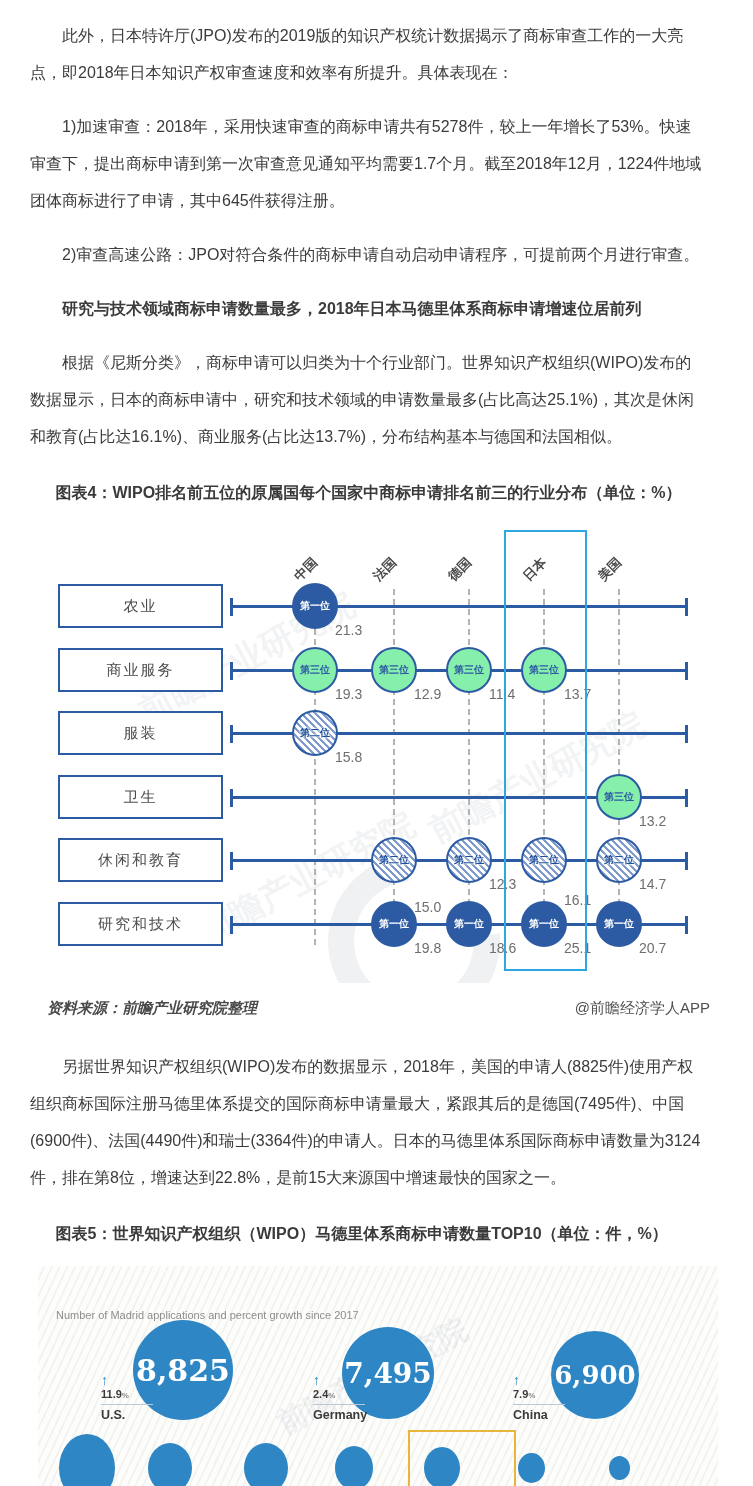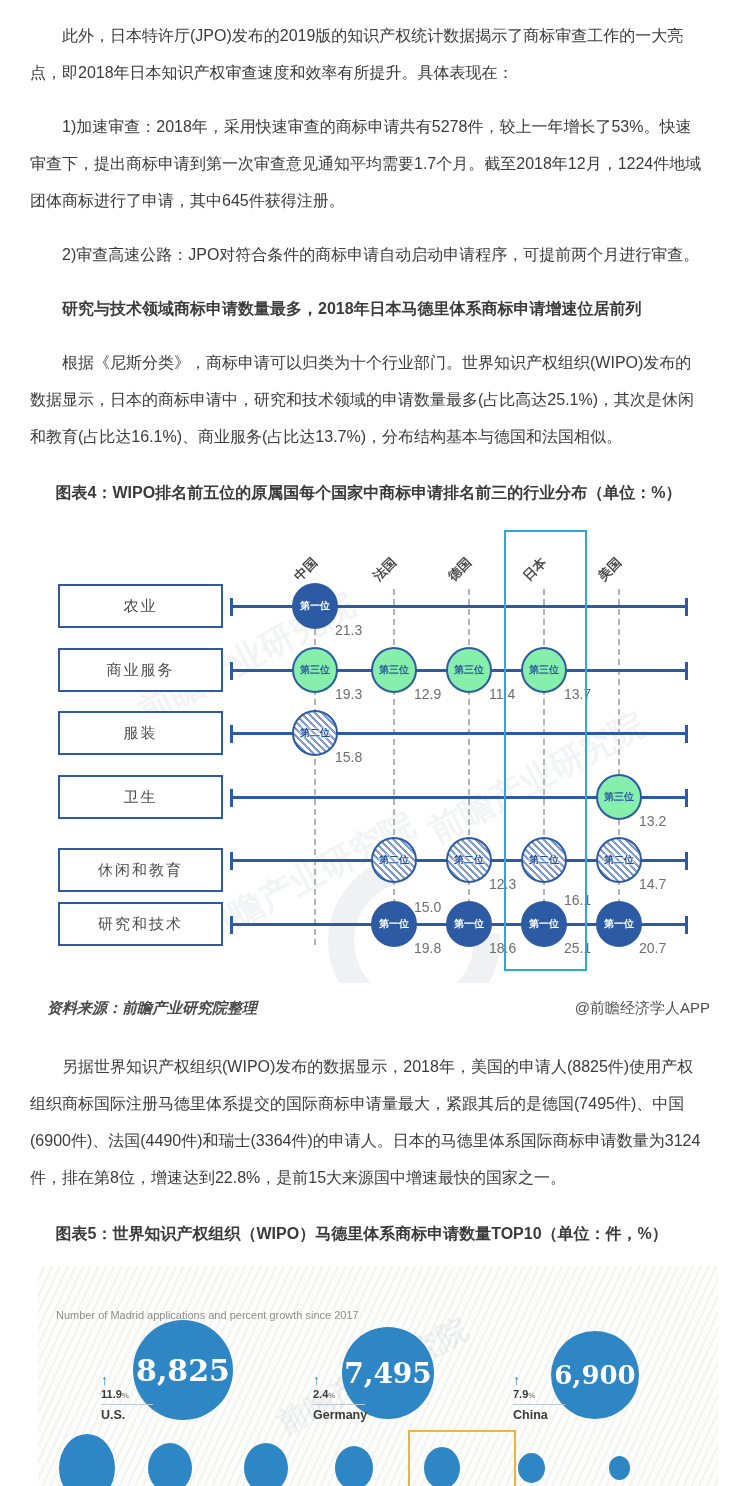--- a/index.html
+++ b/index.html
@@ -87,21 +87,21 @@
     <div class="c4-value" style="left: 526px; top: 161px;">13.7</div>
     <div class="c4-track" style="top: 207px;"></div>
     <div class="c4-labelbox" style="top: 186px;">服装</div>
     <div class="c4-circle c4-second" style="left: 254px; top: 185px;">第二位</div>
     <div class="c4-value" style="left: 297px; top: 224px;">15.8</div>
     <div class="c4-track" style="top: 271px;"></div>
     <div class="c4-labelbox" style="top: 250px;">卫生</div>
     <div class="c4-circle c4-third" style="left: 558px; top: 249px;">第三位</div>
     <div class="c4-value" style="left: 601px; top: 288px;">13.2</div>
     <div class="c4-track" style="top: 334px;"></div>
-    <div class="c4-labelbox" style="top: 323px;">休闲和教育</div>
+    <div class="c4-labelbox" style="top: 313px;">休闲和教育</div>
     <div class="c4-circle c4-second" style="left: 333px; top: 312px;">第二位</div>
     <div class="c4-value" style="left: 376px; top: 351px; margin-top: 23px;">15.0</div>
     <div class="c4-circle c4-second" style="left: 408px; top: 312px;">第二位</div>
     <div class="c4-value" style="left: 451px; top: 351px;">12.3</div>
     <div class="c4-circle c4-second" style="left: 483px; top: 312px;">第二位</div>
     <div class="c4-value" style="left: 526px; top: 351px; margin-top: 16px;">16.1</div>
     <div class="c4-circle c4-second" style="left: 558px; top: 312px;">第二位</div>
     <div class="c4-value" style="left: 601px; top: 351px;">14.7</div>
     <div class="c4-track" style="top: 398px;"></div>
     <div class="c4-labelbox" style="top: 377px;">研究和技术</div>

